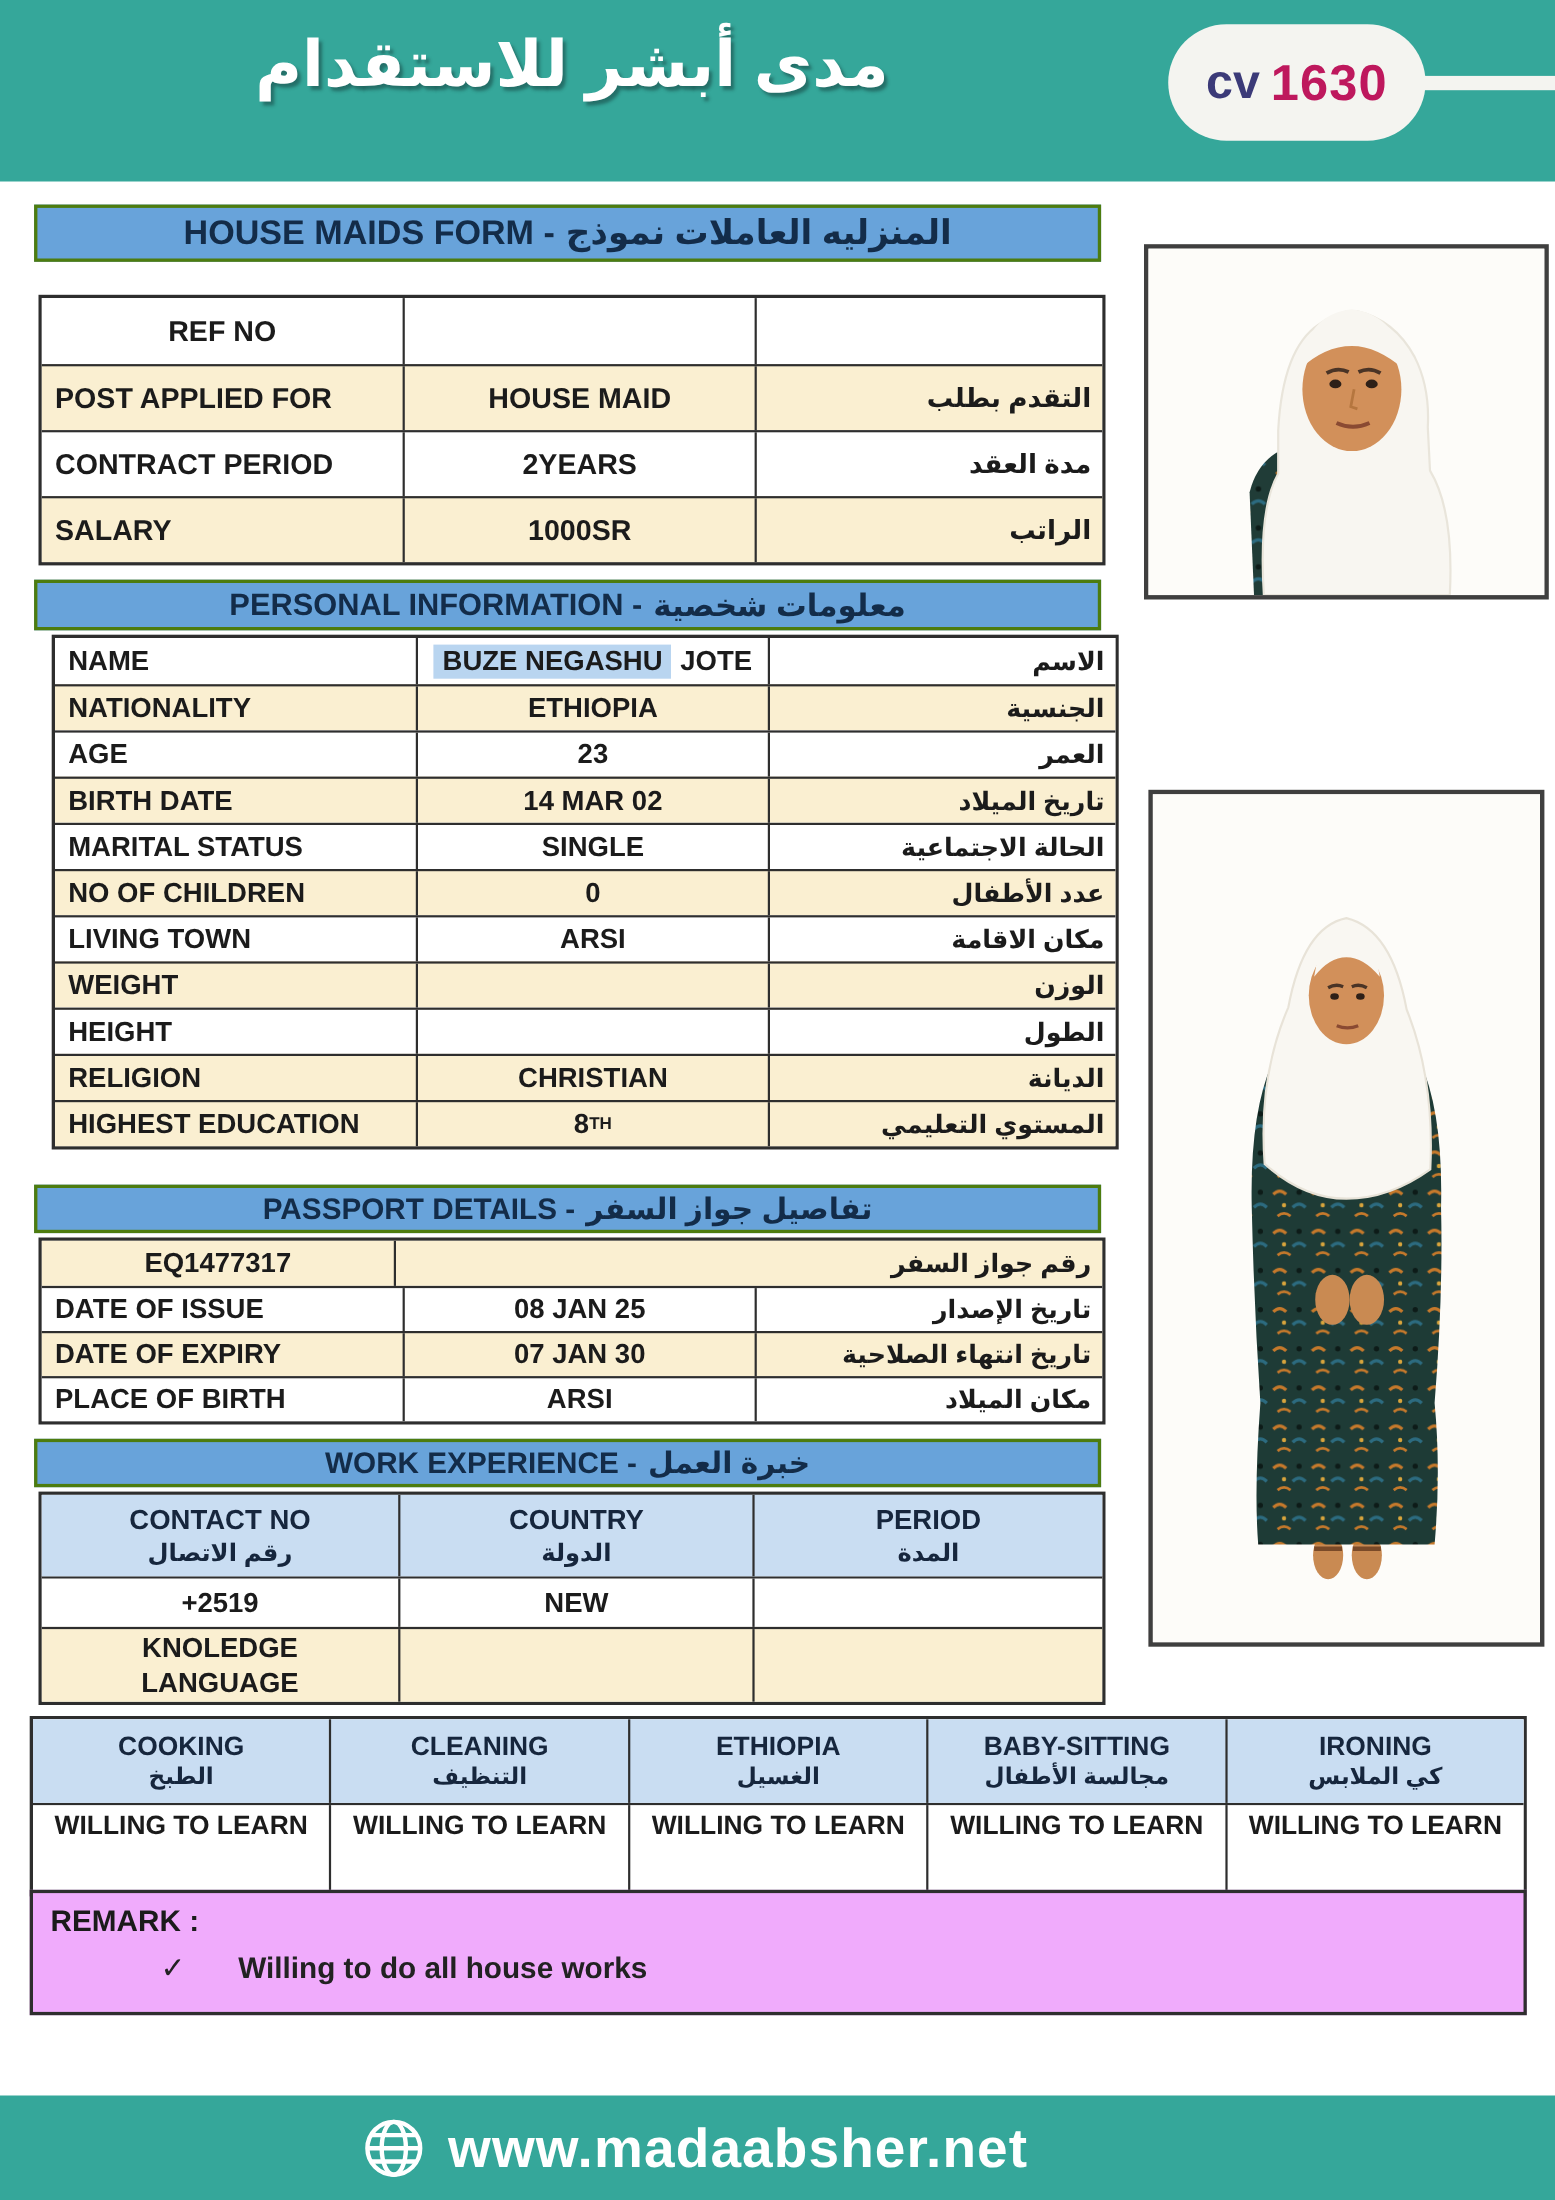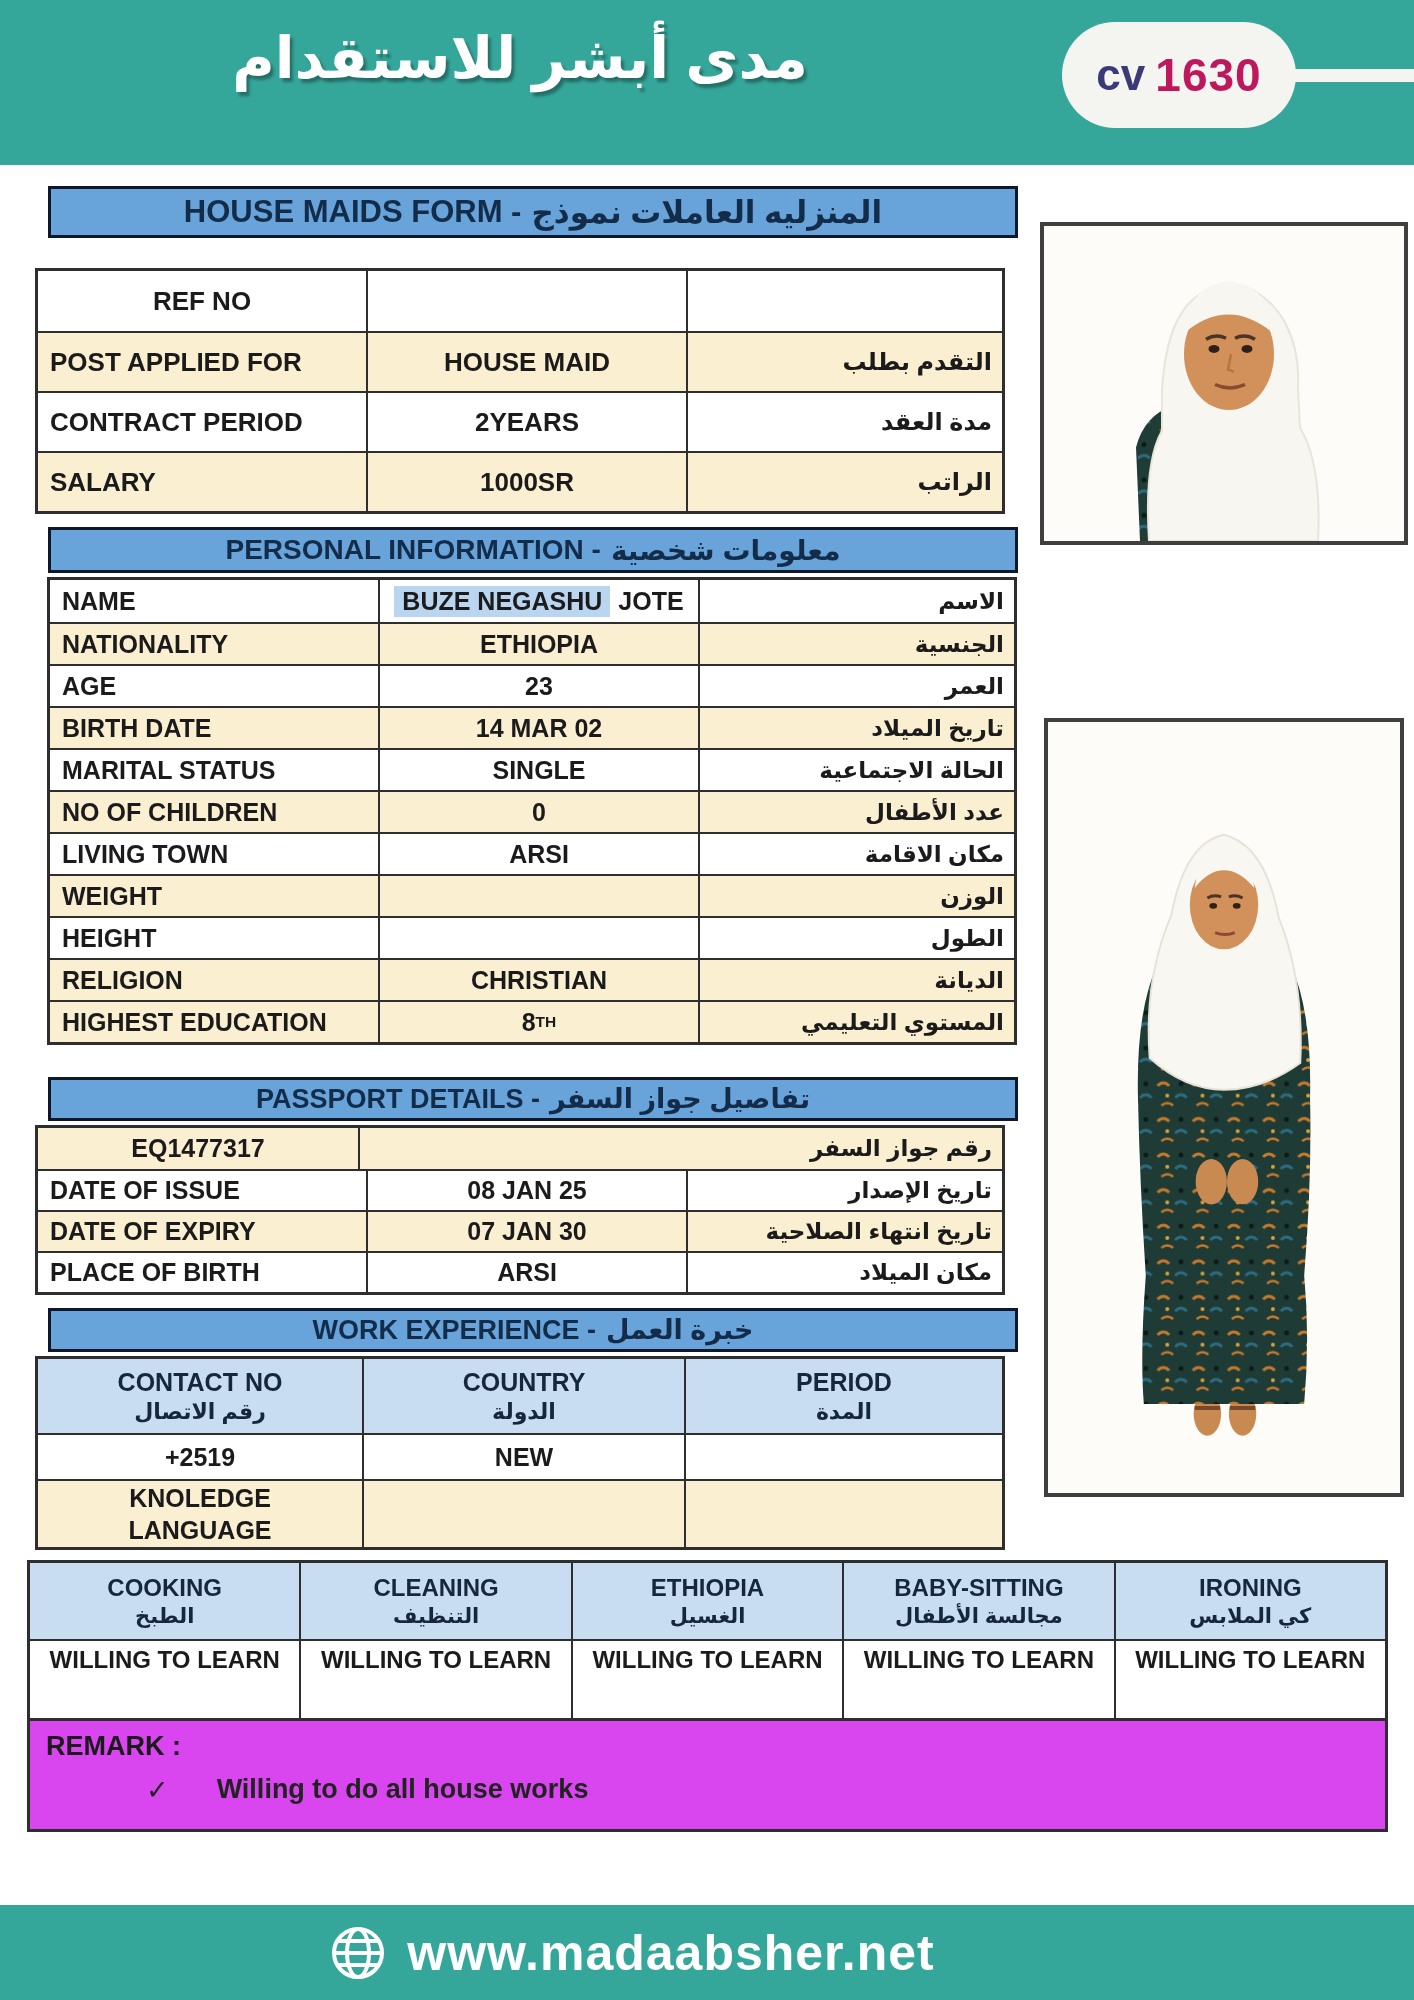--- a/index.html
+++ b/index.html
@@ -21,21 +21,21 @@
     position:absolute; left:1062px; top:22px; width:234px; height:106px;
     background:#f4f4f0; border-radius:60px;
     display:flex; align-items:center; justify-content:center; gap:10px;
   }
   .cv-prefix { font-size:44px; font-weight:700; color:#3b3a78; }
   .cv-number { font-size:46px; font-weight:700; color:#be185d; letter-spacing:1px; }
   .cv-line { position:absolute; left:1290px; top:69px; width:124px; height:13px; background:#f4f4f0; }
 
   
   .sec {
-    position:absolute; left:48px; width:970px; background:#68a3da; border:3px solid #0f172a;
+    position:absolute; left:31px; width:970px; background:#68a3da; border:3px solid #4d7c0f;
     display:flex; align-items:center; justify-content:center; gap:10px;
     font-weight:700; color:#132c49;
   }
   .sec .ar { direction:rtl; }
   #form-title     { top:186px;  height:52px; font-size:31px; }
   #personal-title { top:527px;  height:46px; font-size:28px; }
   #passport-title { top:1077px; height:44px; font-size:27px; }
   #work-title     { top:1308px; height:44px; font-size:27px; }
 
   
@@ -78,21 +78,21 @@
   
   #skills-table { position:absolute; left:27px; width:1361px; top:1560px; border:3px solid #2e2e2e; background:#fff; }
   #skills-table .cell { flex:1; }
   #skills-table .head { height:76px; }
   #skills-table .head .cell { flex-direction:column; justify-content:center; background:#c9ddf2; line-height:1.2; font-size:24px; color:#16263d; }
   #skills-table .head .ar { direction:rtl; font-size:21px; }
   #skills-table .data { height:82px; }
   #skills-table .data .cell { justify-content:center; align-items:flex-start; padding-top:5px; font-size:24px; }
 
   
-  #remark { position:absolute; left:27px; width:1361px; top:1718px; height:114px; border:3px solid #2e2e2e; padding:10px 16px; background:#d946ef; }
+  #remark { position:absolute; left:27px; width:1361px; top:1718px; height:114px; border:3px solid #2e2e2e; padding:10px 16px; background:#f0abfc; }
   .remark-label { font-size:27px; font-weight:700; }
   .remark-line { margin-top:12px; padding-left:100px; display:flex; gap:48px; font-size:27px; font-weight:600; color:#222; }
   .remark-check { font-weight:700; }
 
   
   .photo { position:absolute; border:4px solid #3f3f3f; background:#fdfcf9; }
   #photo1 { left:1040px; top:222px; width:368px; height:323px; }
   #photo2 { left:1044px; top:718px; width:360px; height:779px; }
   .photo svg { width:100%; height:100%; display:block; }
 

